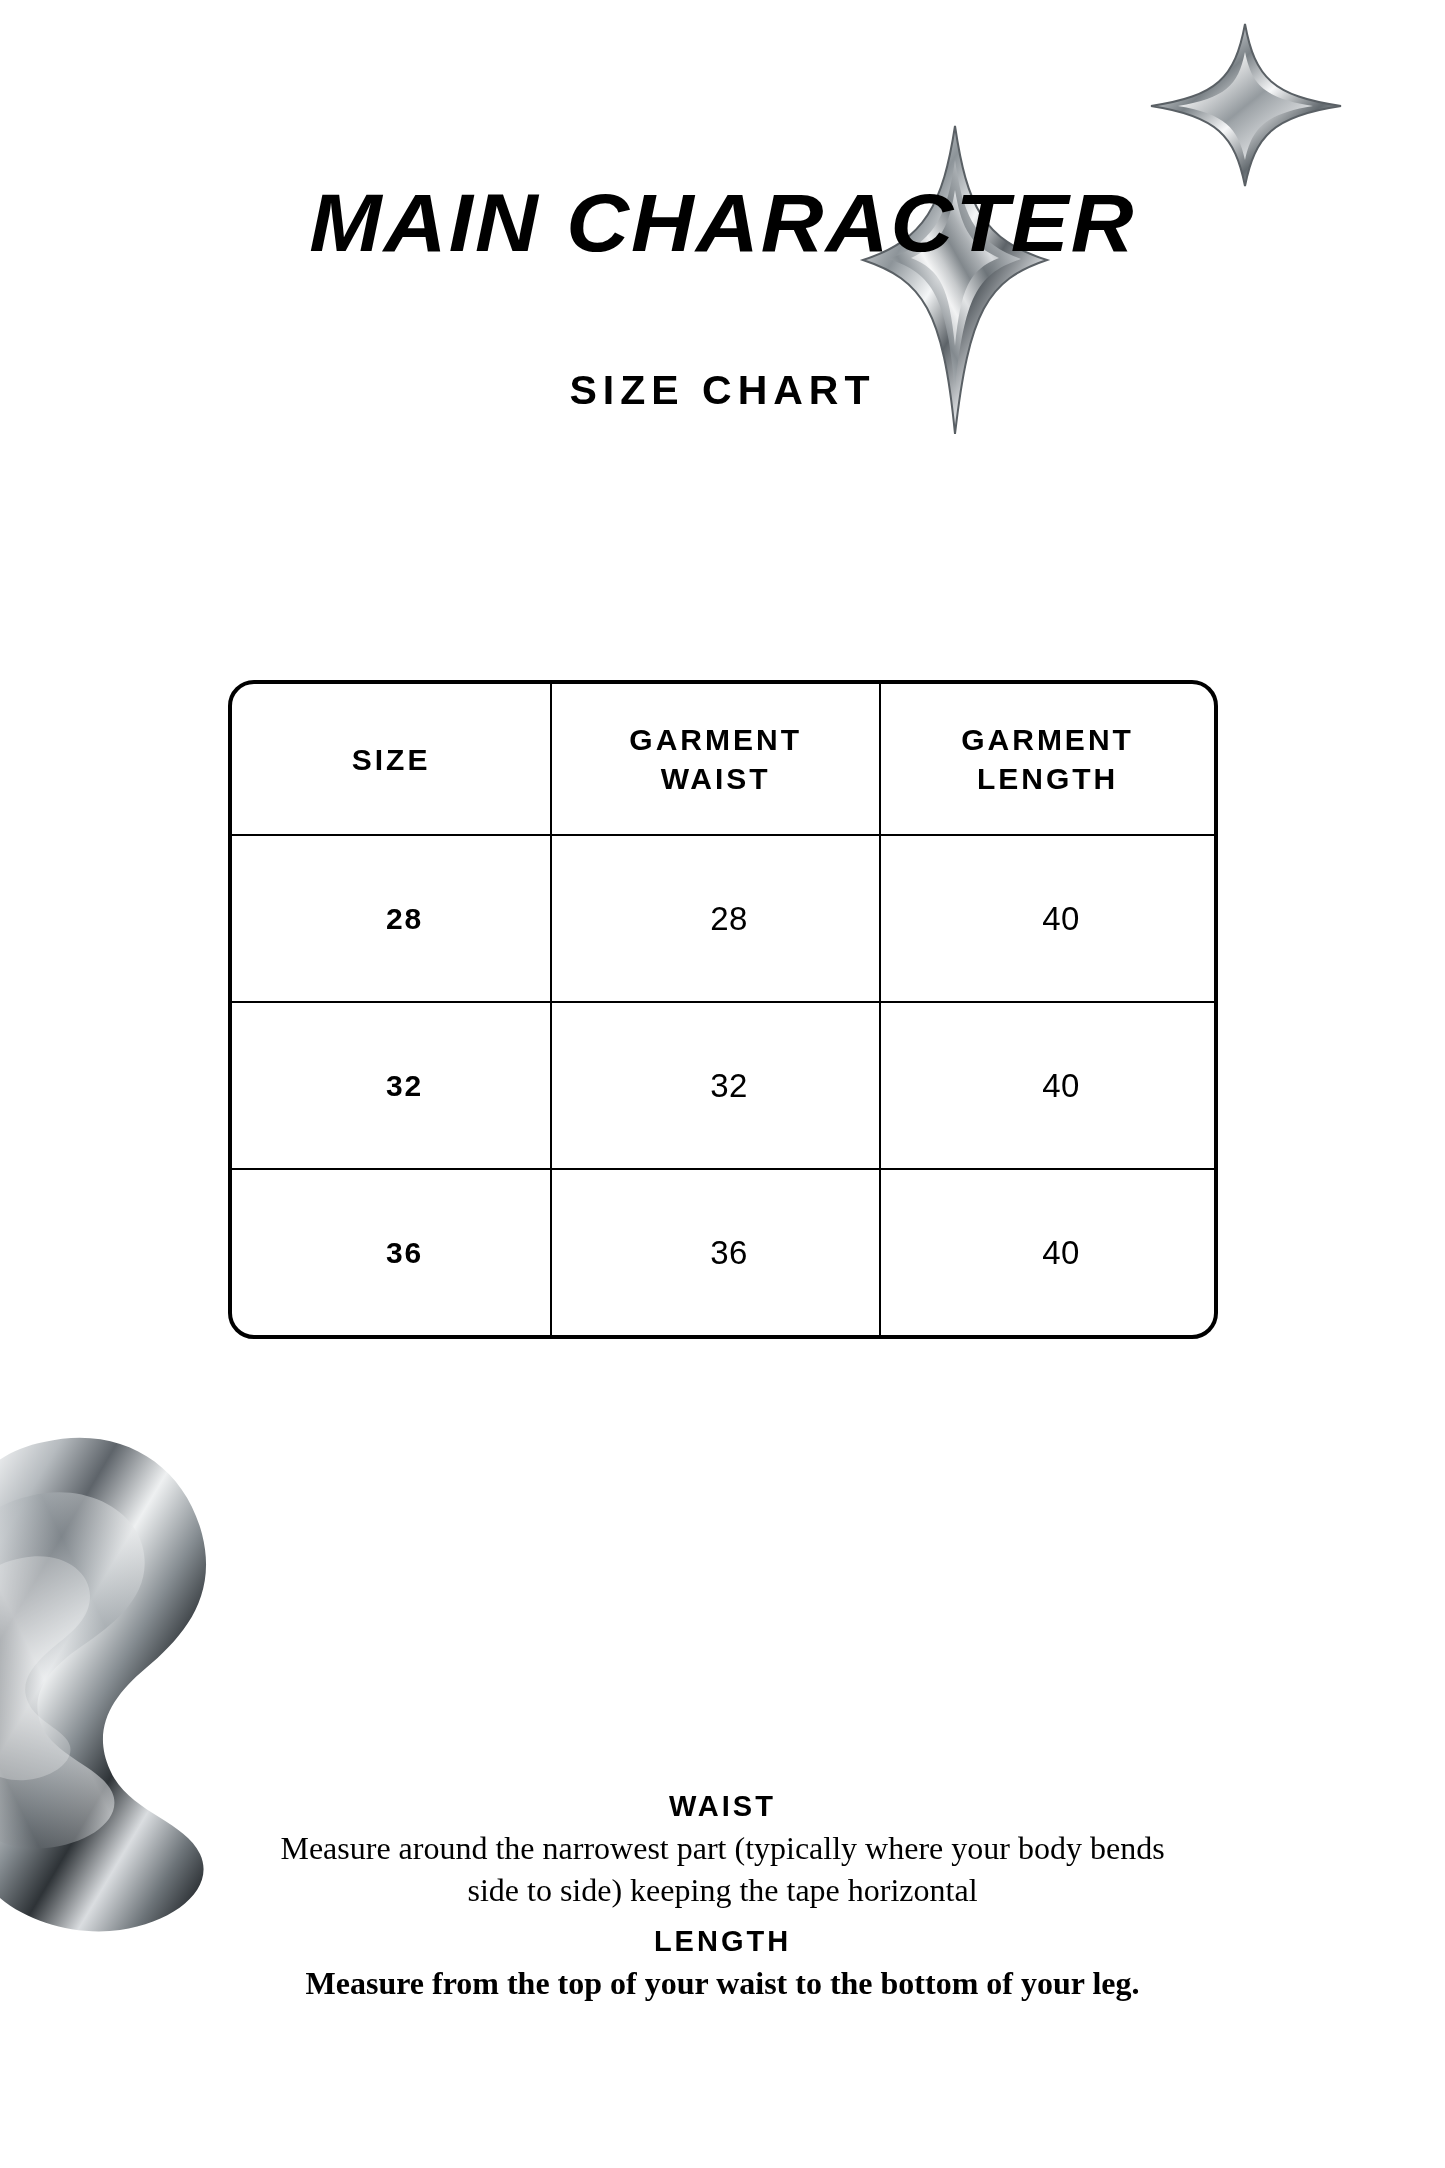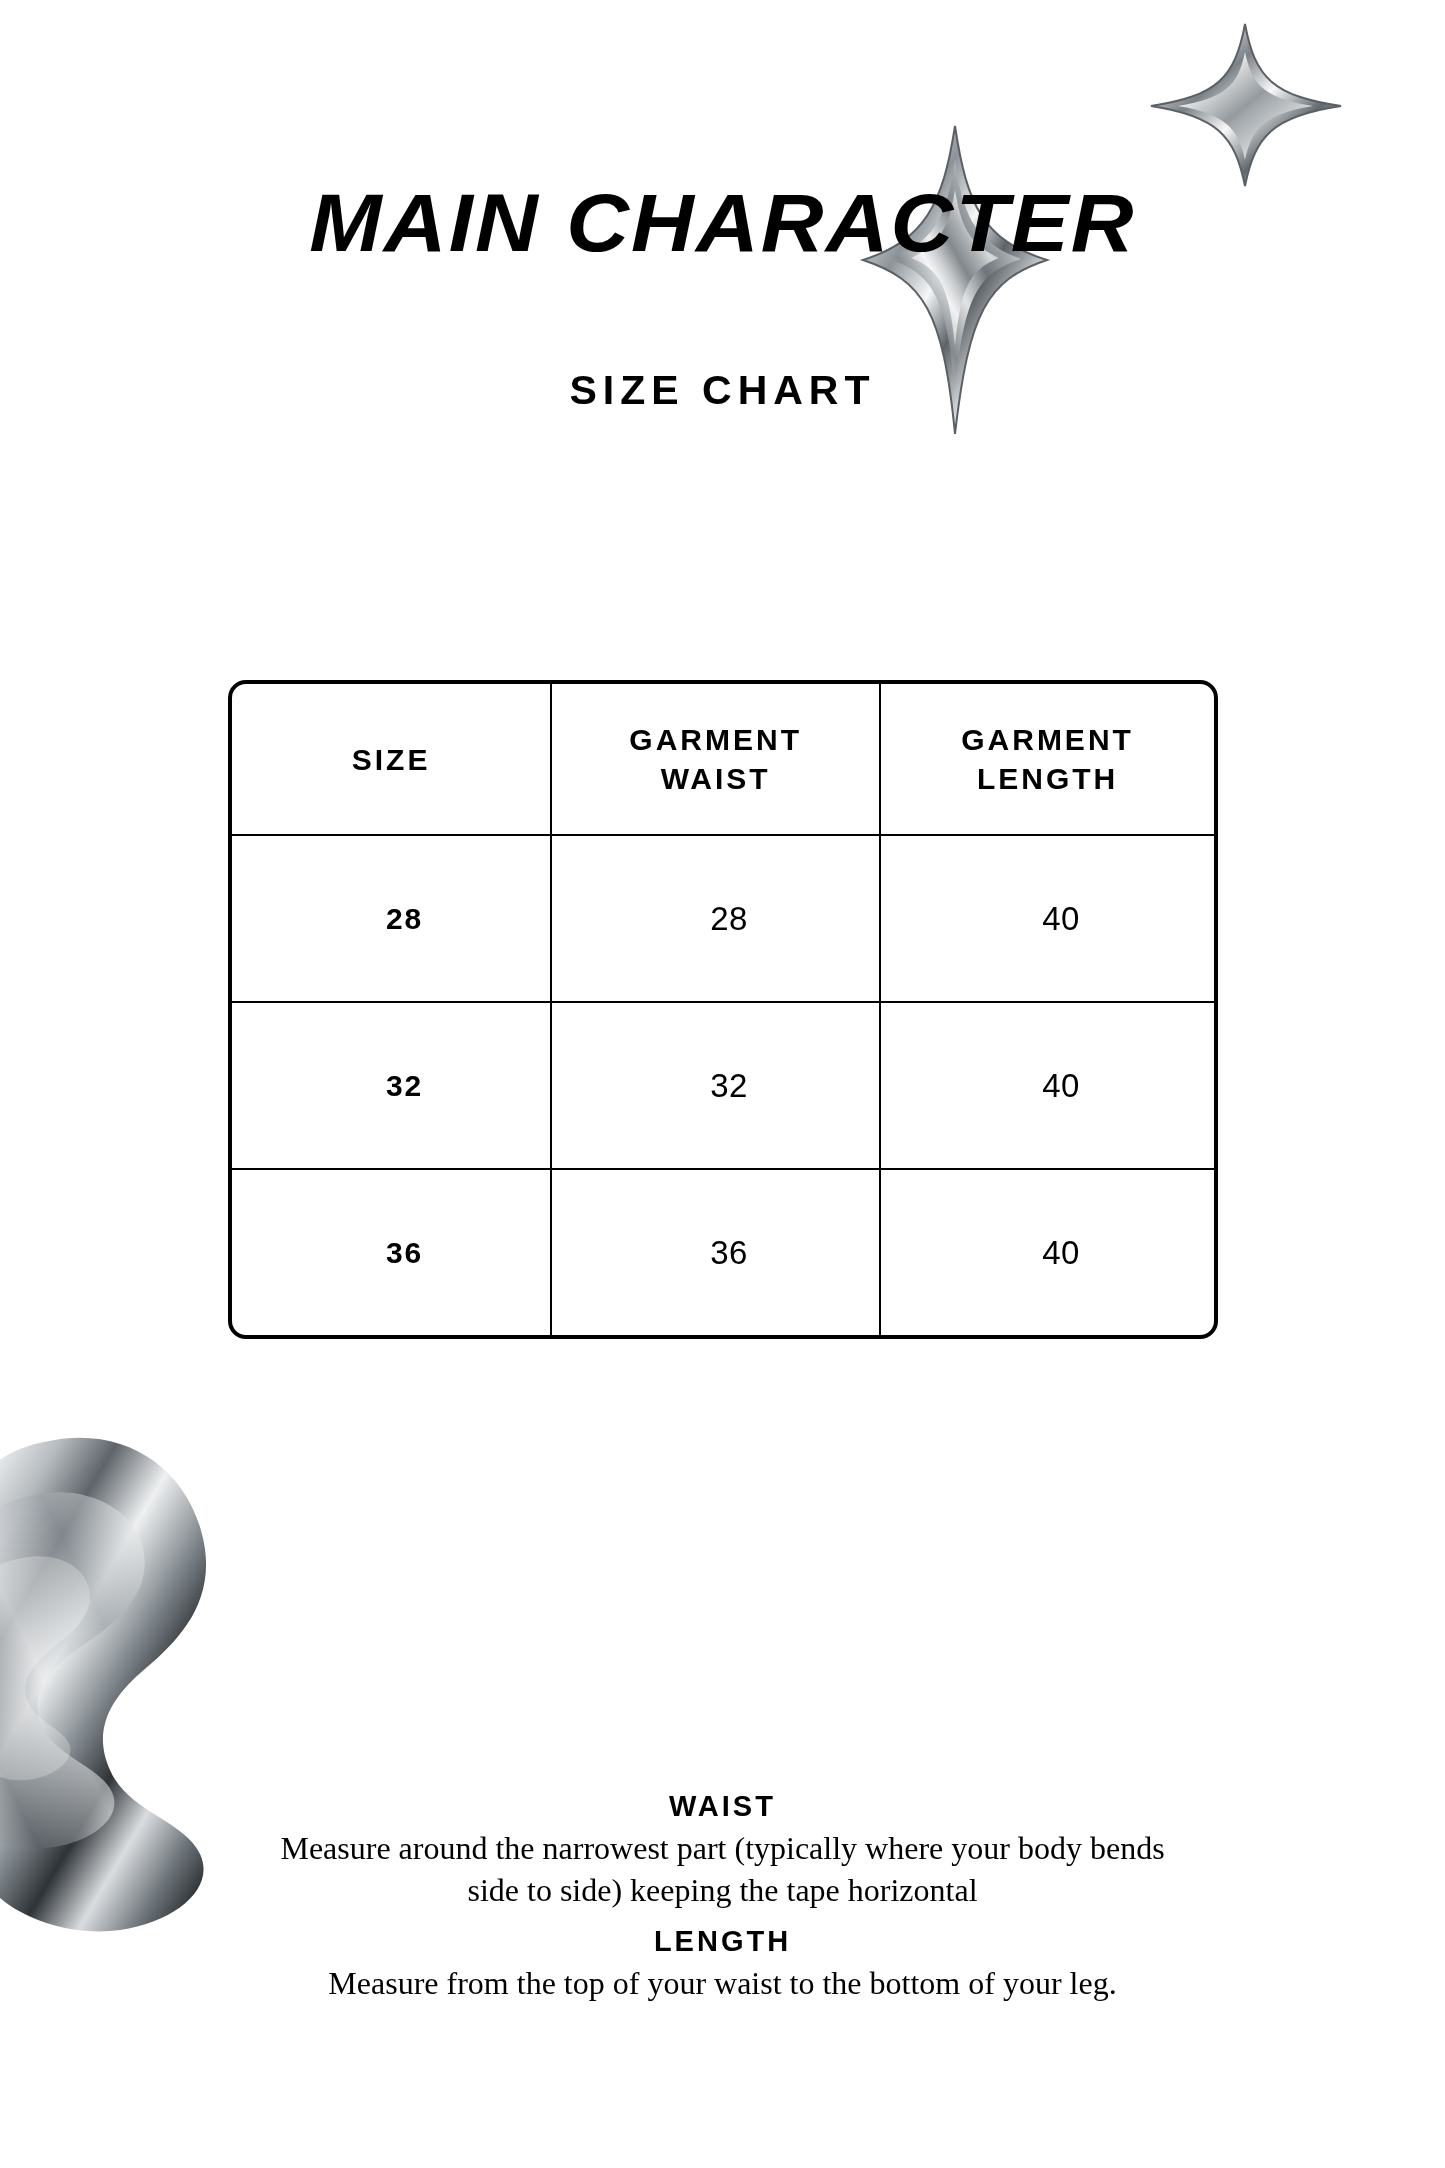--- a/index.html
+++ b/index.html
@@ -132,21 +132,21 @@
     font-size: 30px;
     letter-spacing: 2px;
   }
   .col-size   { width: 32.5%; }
   .col-waist  { width: 33.5%; }
   .col-length { width: 34%; }
 
   
   .table-frame {
     border: 4px solid #000;
-    border-radius: 18px;
+    border-radius: 26px;
     overflow: hidden;
   }
   .table-frame table.size-chart {
     border: none;
     border-radius: 0;
   }
 
   
   .notes {
     position: absolute;
@@ -161,21 +161,21 @@
     font-size: 29px;
     letter-spacing: 3px;
     margin: 0 0 4px 0;
   }
   .note-body {
     font-family: "Liberation Serif", serif;
     font-size: 32px;
     line-height: 1.32;
     margin: 0 0 14px 0;
   }
-  .note-body.last { margin-bottom: 16px; }
+  .note-body.last { margin-bottom: 16px; font-weight: bold; }
 </style>
 </head>
 <body>
 
 <svg class="ornament star-big" viewBox="0 0 280 320" xmlns="http://www.w3.org/2000/svg">
   <defs>
     <linearGradient id="chromeA" x1="0" y1="0" x2="1" y2="1">
       <stop offset="0%" stop-color="#ffffff"></stop>
       <stop offset="12%" stop-color="#e8eaec"></stop>
       <stop offset="30%" stop-color="#8d9499"></stop>

